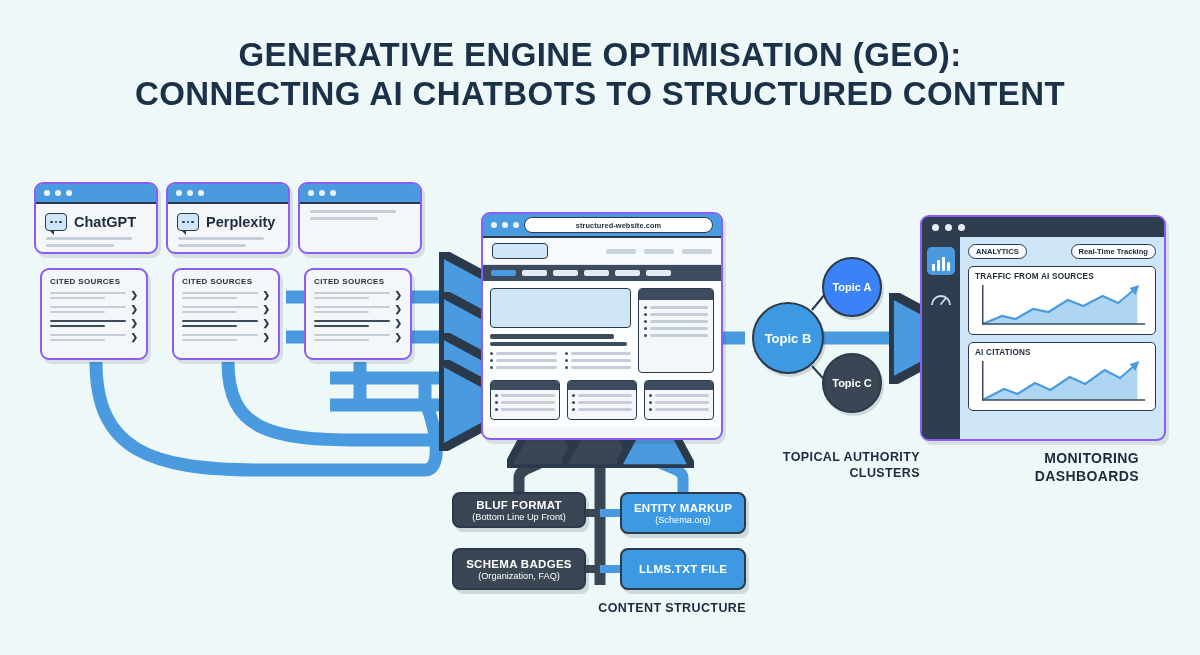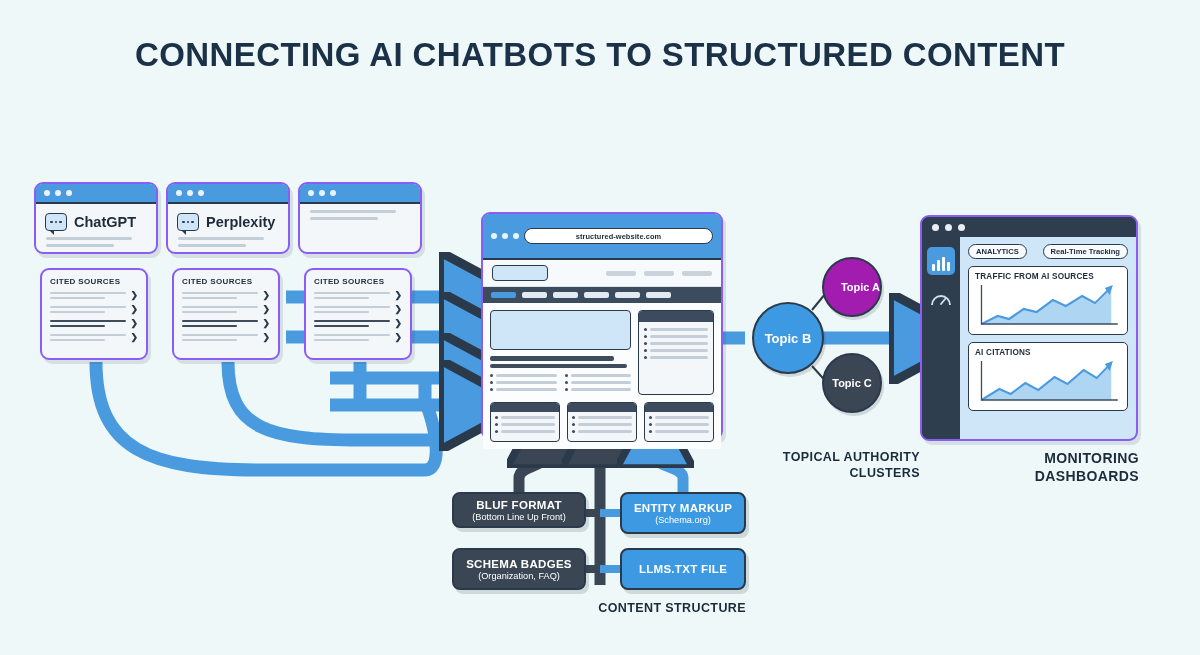--- a/index.html
+++ b/index.html
@@ -49,21 +49,21 @@
   .srow{display:flex;align-items:center;gap:4px;margin-bottom:5px;}
   .srow .txt{flex:1;}
   .srow .t1{height:2.6px;border-radius:2px;background:#c3ced8;margin-bottom:2.4px;}
   .srow .t2{height:2.6px;border-radius:2px;background:#c3ced8;width:72%;}
   .srow.hot .t1,.srow.hot .t2{background:#3d4d5e;}
   .chev{font-size:9px;color:#2b3a4a;font-weight:bold;line-height:1;}
 
   
   #website{left:481px;top:212px;width:242px;height:228px;}
   #website .wbar{height:22px;background:#4a9ae0;border-bottom:2px solid #2b3a4a;border-radius:6px 6px 0 0;
-        display:flex;align-items:center;gap:5px;padding:11px 8px;}
+        display:flex;align-items:center;gap:5px;padding:0 8px;}
   .url{flex:1;height:14px;background:#fff;border:1.6px solid #2b3a4a;border-radius:8px;
        font-size:7.4px;font-weight:bold;color:#1d2b3a;display:flex;align-items:center;justify-content:center;letter-spacing:.1px;}
   .wtop{height:26px;background:#f7fafc;display:flex;align-items:center;padding:0 9px;gap:8px;border-bottom:1px solid #dde5ec;}
   .logo{width:54px;height:14px;background:#cfe6f8;border:1.6px solid #2b3a4a;border-radius:4px;}
   .wtop .mi{height:5px;width:30px;background:#c9d3dc;border-radius:2px;}
   .wnav{height:16px;background:#3c4c5e;display:flex;align-items:center;gap:6px;padding:0 8px;}
   .wnav .nv{height:6px;width:25px;background:#e3eaf1;border-radius:2px;}
   .wnav .nv.on{background:#4a9ae0;}
   .wbody{padding:7px;display:flex;gap:7px;background:#fbfdfe;}
   .hero{height:38px;background:#cfe6f8;border:1.6px solid #2b3a4a;border-radius:4px;margin-bottom:6px;}
@@ -78,27 +78,27 @@
   .side .sb{padding:6px 5px;}
   .trio{display:flex;gap:7px;padding:0 7px 7px 7px;background:#fbfdfe;}
   .tcard{flex:1;border:1.6px solid #2b3a4a;border-radius:4px;overflow:hidden;background:#f4f7f9;}
   .tcard .th{height:9px;background:#3c4c5e;}
   .tcard .tb{padding:4px 4px;}
 
   
   .circle{border-radius:50%;border:2px solid #2b3a4a;display:flex;align-items:center;justify-content:center;
           color:#fff;font-weight:bold;box-shadow:2px 3px 0 rgba(40,58,75,.16);}
   #topicB{left:752px;top:302px;width:72px;height:72px;font-size:13px;background:#3d9ae2;}
-  #topicA{left:822px;top:257px;width:60px;height:60px;font-size:11px;background:#a21caf;justify-content:flex-end;}
+  #topicA{left:822px;top:257px;width:60px;height:60px;font-size:11px;background:#3b82f6;}
   #topicC{left:822px;top:353px;width:60px;height:60px;font-size:11px;background:#3b4654;}
 
   .caption{position:absolute;text-align:right;font-weight:bold;color:#1b2b3b;letter-spacing:.4px;line-height:1.25;}
 
   
-  #dash{left:920px;top:215px;width:218px;height:226px;overflow:hidden;background:#2f3e4f;}
+  #dash{left:920px;top:215px;width:246px;height:226px;overflow:hidden;background:#2f3e4f;}
   #dash .dbar{height:20px;background:#2f3e4f;display:flex;align-items:center;gap:6px;padding:0 10px;border-radius:6px 6px 0 0;}
   #dash .dbar .dot{background:#e7eef5;width:7px;height:7px;}
   .dinner{display:flex;height:204px;}
   .dside{width:38px;background:#2f3e4f;padding-top:10px;display:flex;flex-direction:column;align-items:center;gap:12px;}
   .sicon{width:28px;height:24px;border-radius:5px;display:flex;align-items:flex-end;justify-content:center;gap:2px;padding-bottom:4px;}
   .sicon.on{background:#4a9ae0;}
   .sicon i{width:3.2px;background:#fff;border-radius:1px;display:block;}
   .dmain{flex:1;background:#cfe6f8;padding:7px 8px;}
   .pills{display:flex;justify-content:space-between;margin-bottom:7px;}
   .pill{background:#f7fbfe;border:1.6px solid #2b3a4a;border-radius:9px;padding:2px 7px;font-size:7.6px;font-weight:bold;color:#1d2b3a;}
@@ -165,20 +165,21 @@
       <path d="M586,513 L600,513"></path>
       <path d="M586,569 L600,569"></path>
     </g>
     <g fill="none" stroke="#4a9ae0" stroke-width="8">
       <path d="M600,513 L620,513"></path>
       <path d="M600,569 L620,569"></path>
     </g>
   </svg>
 
   <div class="title">
+    <span class="l1">GENERATIVE ENGINE OPTIMISATION (GEO):</span>
     <span class="l2">CONNECTING AI CHATBOTS TO STRUCTURED CONTENT</span>
   </div>
 
   <div class="node card bot" style="left:34px;top:182px;">
     <div class="bar">
       <span class="dot"></span>
       <span class="dot"></span>
       <span class="dot"></span>
     </div>
     <div class="body">

